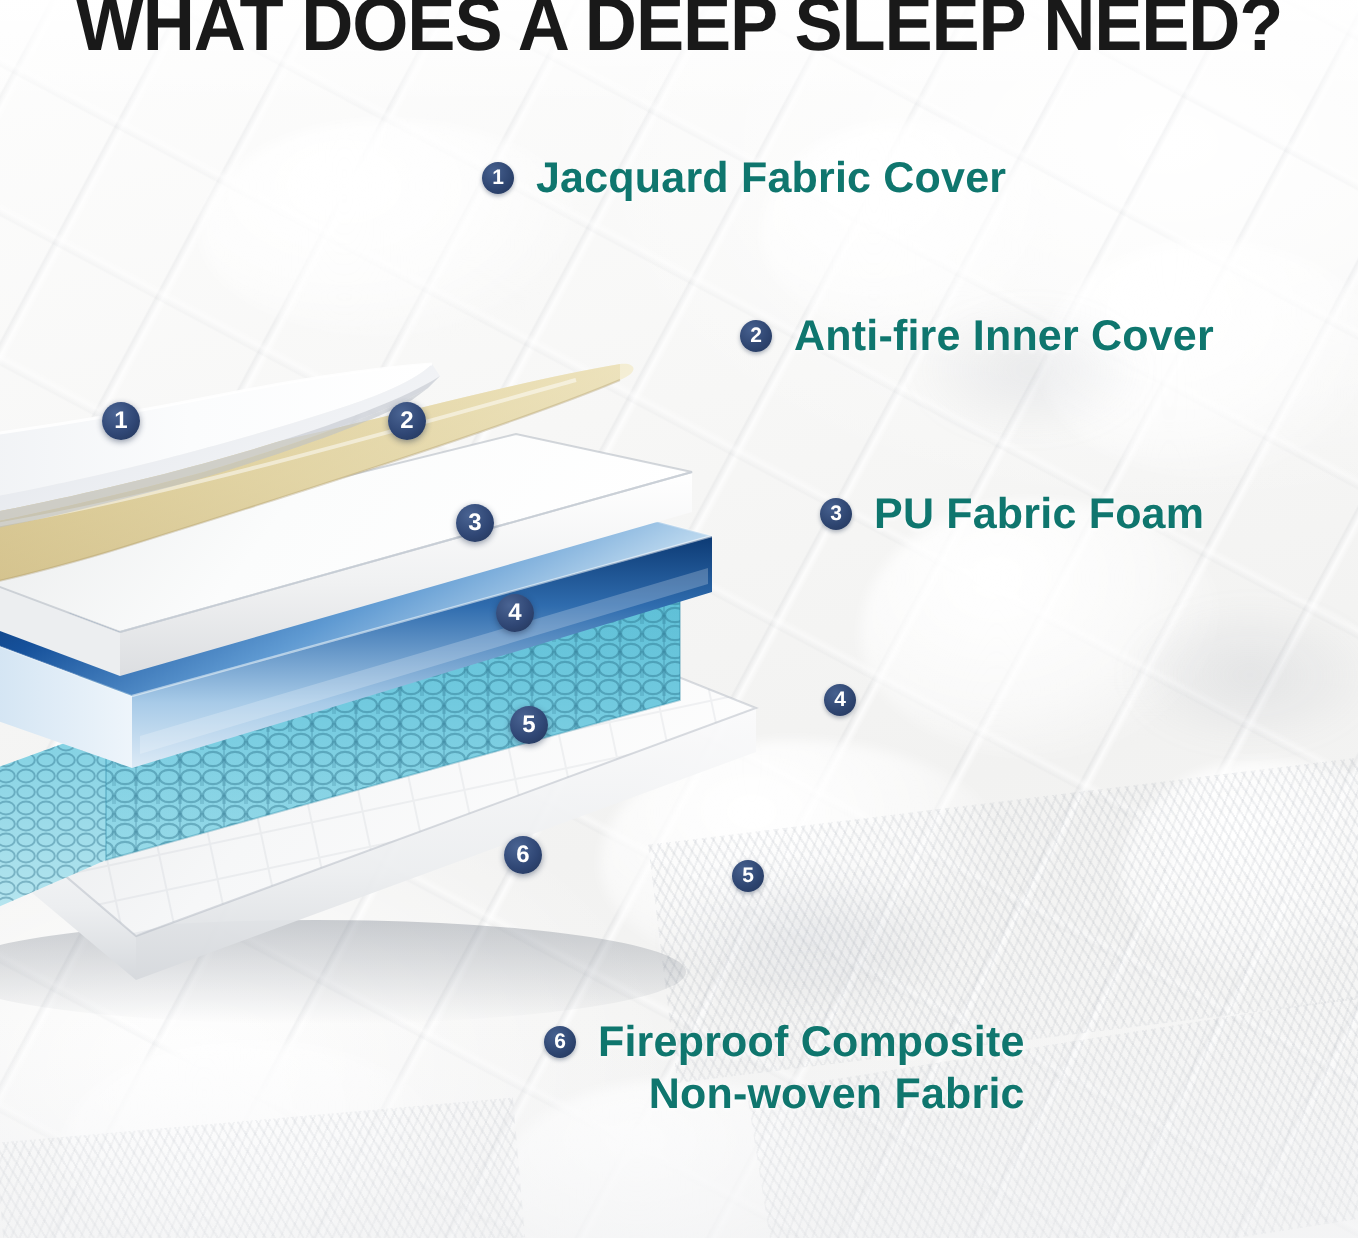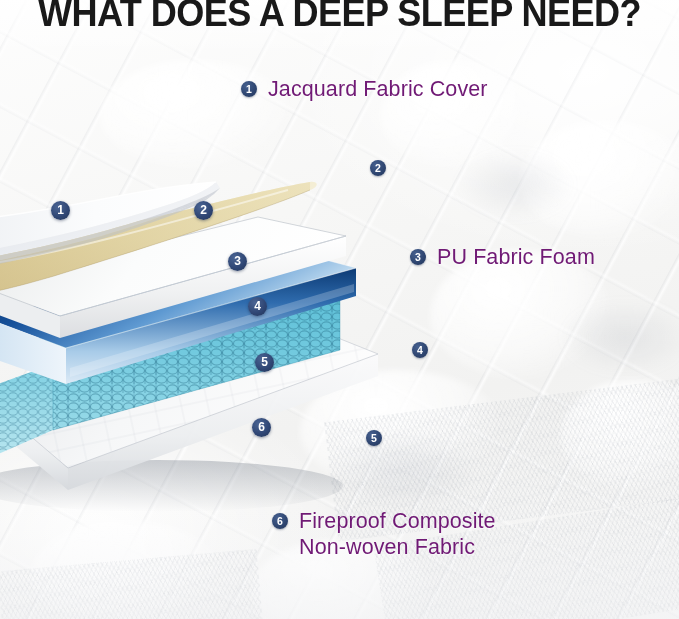--- a/index.html
+++ b/index.html
@@ -62,23 +62,24 @@
     font-family:"Liberation Sans","DejaVu Sans",sans-serif;
     transform:scaleX(.95);transform-origin:50% 50%;
     white-space:nowrap;z-index:40;
   }
 
   
   .label-row{
     position:absolute;display:flex;align-items:flex-start;gap:11px;z-index:30;
   }
   .label-row .txt{
-    color:#701a75;font-size:21.5px;line-height:26px;font-weight:400;
+    color:#0f766e;font-size:21.5px;line-height:26px;font-weight:700;
     letter-spacing:.1px;white-space:pre-line;
     text-shadow:0 1px 2px rgba(255,255,255,.85);
+    text-align:right;
   }
   .badge{
     flex:0 0 auto;width:16px;height:16px;border-radius:50%;
     background:radial-gradient(circle at 36% 30%, #46608f 0%, #2e4570 58%, #23355a 100%);
     color:#fff;font-size:10.5px;line-height:16px;text-align:center;
     font-weight:700;margin-top:5px;
     box-shadow:0 1px 2px rgba(30,45,75,.35);
     font-family:"Liberation Sans","DejaVu Sans",sans-serif;
   }
 
@@ -316,20 +317,21 @@
   <div class="pin" style="left:294px;top:250px;">6</div>
 </div>
 
 <div class="label-row" style="left:241px;top:76px;">
   <div class="badge">1</div>
   <div class="txt">Jacquard Fabric Cover</div>
 </div>
 
 <div class="label-row" style="left:370px;top:155px;">
   <div class="badge">2</div>
+  <div class="txt">Anti-fire Inner Cover</div>
 </div>
 
 <div class="label-row" style="left:410px;top:244px;">
   <div class="badge">3</div>
   <div class="txt">PU Fabric Foam</div>
 </div>
 
 <div class="label-row" style="left:412px;top:337px;">
   <div class="badge">4</div>
 </div>

